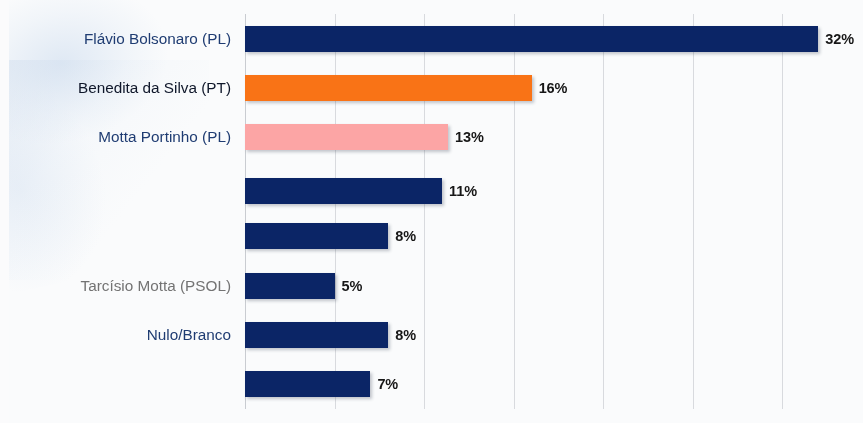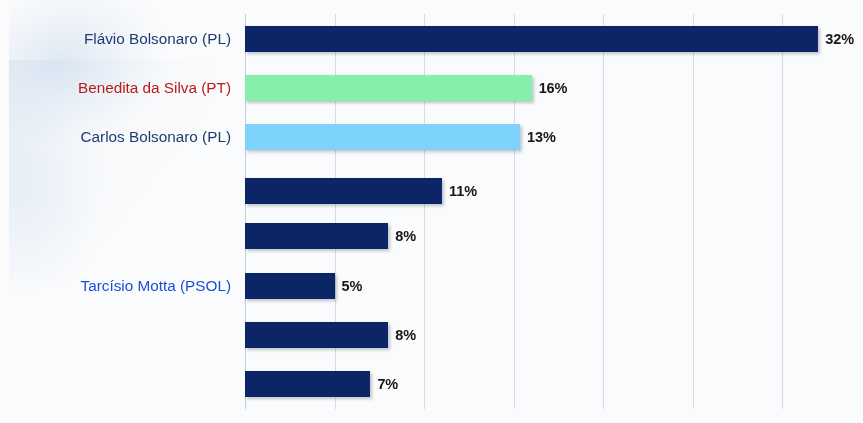--- a/index.html
+++ b/index.html
@@ -128,48 +128,49 @@
 </head>
 <body>
 
 <div id="chart-root">
 
   <div class="watermark"></div>
   <div class="watermark2"></div>
 
   <div class="cat-labels">
       <div class="cat-label" style="top: 0px; color: rgb(31, 60, 114);">Flávio Bolsonaro (PL)</div>
-      <div class="cat-label" style="top: 49.375px; color: #b91c1c;">Benedita da Silva (PT)</div>
-      <div class="cat-label" style="top: 98.75px; color: rgb(31, 60, 114);">Carlos Bolsonaro (PL)</div>
-      <div class="cat-label" style="top: 246.875px; color: #1d4ed8;">Tarcísio Motta (PSOL)</div>
+      <div class="cat-label" style="top: 49.375px; color: #0f172a;">Benedita da Silva (PT)</div>
+      <div class="cat-label" style="top: 98.75px; color: rgb(31, 60, 114);">Motta Portinho (PL)</div>
+      <div class="cat-label" style="top: 246.875px; color: #737373;">Tarcísio Motta (PSOL)</div>
+      <div class="cat-label" style="top: 296.25px; color: rgb(31, 60, 114);">Nulo/Branco</div>
     </div>
 
   <div class="plot">
     <div class="gridlines">
         <div class="gridline axis" style="left: 0px;"></div>
         <div class="gridline" style="left: 89.5714px;"></div>
         <div class="gridline" style="left: 179.143px;"></div>
         <div class="gridline" style="left: 268.714px;"></div>
         <div class="gridline" style="left: 358.286px;"></div>
         <div class="gridline" style="left: 447.857px;"></div>
         <div class="gridline" style="left: 537.429px;"></div>
       </div>
     <div class="rows">
         <div class="row" style="top: 0px;">
           <div class="bar" style="width: 573.257px; background: rgb(11, 37, 102);">
             <span class="bar-value" style="color: rgb(23, 23, 23);">32%</span>
           </div>
         </div>
         <div class="row" style="top: 49.375px;">
-          <div class="bar" style="width: 286.629px; background: #86efac;">
+          <div class="bar" style="width: 286.629px; background: #f97316;">
             <span class="bar-value" style="color: rgb(23, 23, 23);">16%</span>
           </div>
         </div>
         <div class="row" style="top: 98.75px;">
-          <div class="bar" style="width: 275px; background: #7dd3fc;">
+          <div class="bar" style="width: 203px; background: #fca5a5;">
             <span class="bar-value" style="color: rgb(23, 23, 23);">13%</span>
           </div>
         </div>
         <div class="row" style="top: 152px;">
           <div class="bar" style="width: 197.057px; background: rgb(11, 37, 102);">
             <span class="bar-value" style="color: rgb(23, 23, 23);">11%</span>
           </div>
         </div>
         <div class="row" style="top: 197.5px;">
           <div class="bar" style="width: 143.314px; background: rgb(11, 37, 102);">

